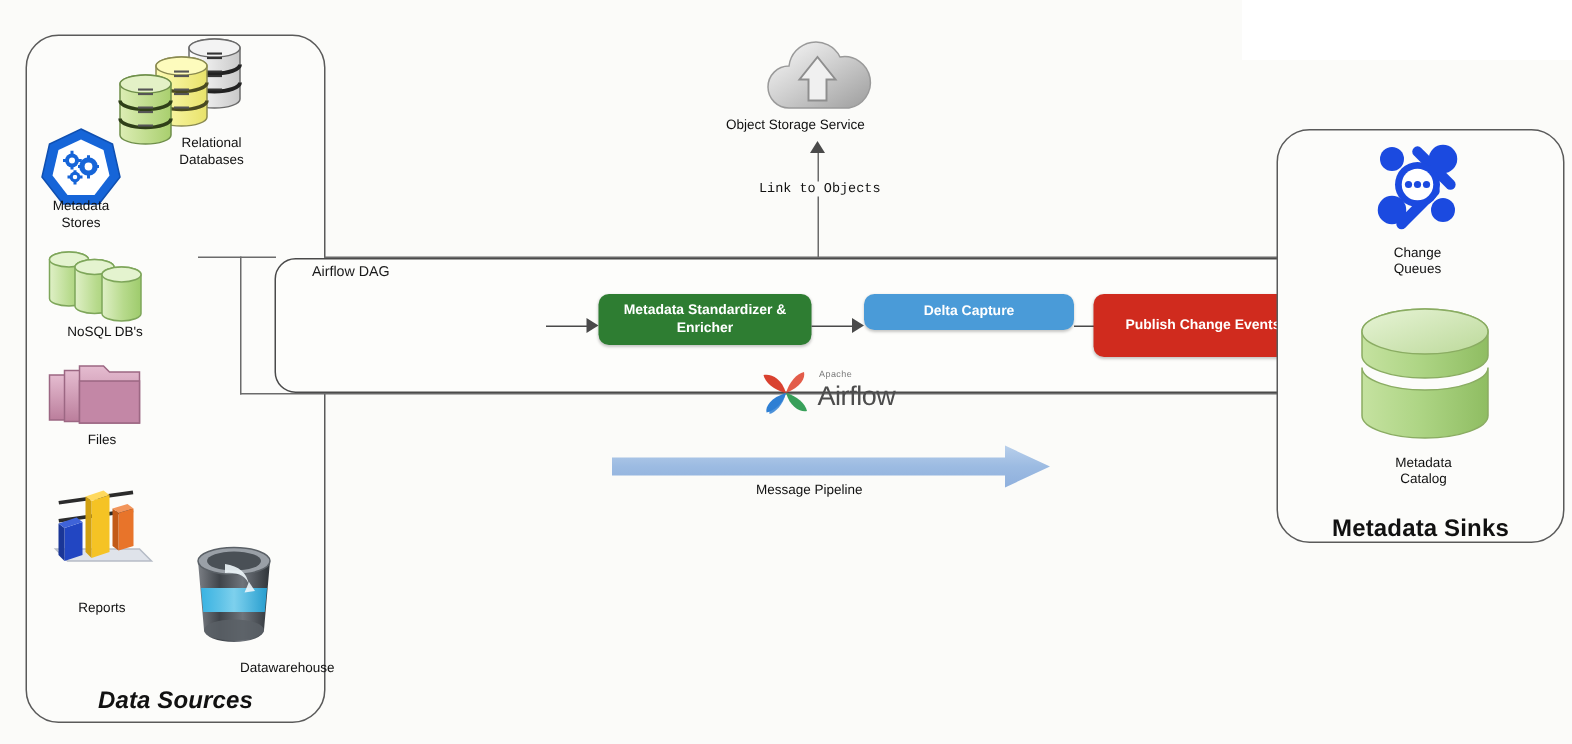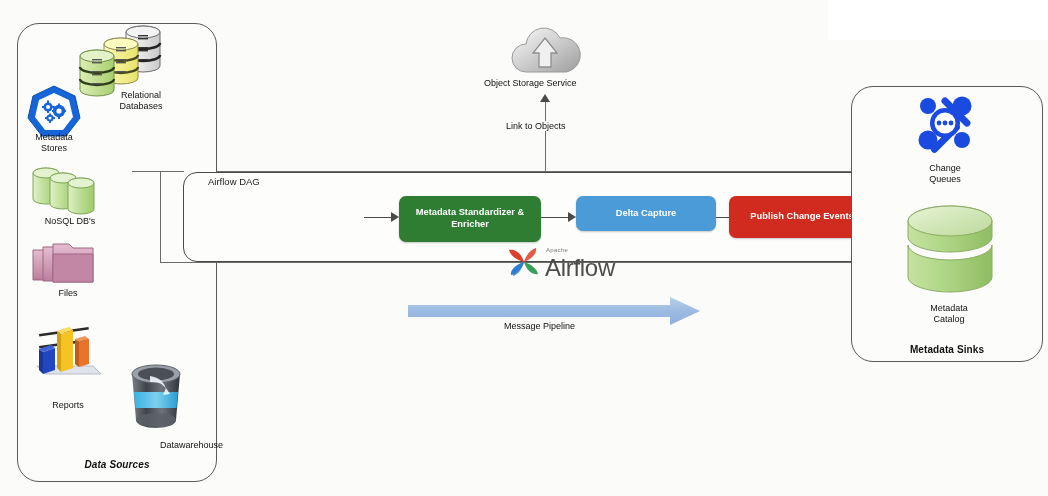--- a/index.html
+++ b/index.html
@@ -20,21 +20,21 @@
     position:absolute;
     border:1.3px solid #5a5a5a;
     border-radius:22px;
     background:#fcfcfa;
     box-sizing:border-box;
   }
   .panel-title{
     position:absolute;
     left:0;right:0;
     text-align:center;
-    font-size:10px;
+    font-size:16px;
     font-weight:bold;
     color:#111;
     letter-spacing:.1px;
   }
   
   .dag-box{
     position:absolute;
     left:183px;top:172px;width:707px;height:90px;
     border:1.2px solid #4a4a4a;
     border-radius:14px;
@@ -277,69 +277,69 @@
       <path d="M26,52 a14,14 0 0 1 0,-28 a18,18 0 0 1 34,-6 a15,15 0 0 1 6,34 z" fill="url(#gcloud)" stroke="#9a9a9a" stroke-width="1"></path>
       <path d="M45,18 l12,15 h-6 v14 h-12 v-14 h-6 z" fill="#f0f0f0" stroke="#8e8e8e" stroke-width="1.3"></path>
     </svg>
   </div>
   <div class="caption" style="left:484px;top:78px;">Object Storage Service</div>
 
   <div class="vline" style="left:545px;top:100px;width:1.3px;height:72px;"></div>
   <div style="position:absolute;left:540px;top:94px;width:0;height:0;
               border-left:5px solid transparent;border-right:5px solid transparent;
               border-bottom:8px solid #4a4a4a;"></div>
-  <div class="caption" style="left:503px;top:121px;background:#fbfbf9;padding:0 3px;">Link to Objects</div>
+  <div class="caption" style="left:503px;top:121px;background:#fbfbf9;padding:0 3px;font-family:Liberation Mono, monospace;">Link to Objects</div>
 
   <div class="hline" style="left:216px;top:171px;width:330px;height:1.2px;"></div>
   <div class="hline" style="left:546px;top:171px;width:310px;height:1.2px;"></div>
   <div class="hline" style="left:160px;top:262px;width:700px;height:1.2px;"></div>
   <div class="vline" style="left:160px;top:262px;height:0px;"></div>
   <div class="vline" style="left:856px;top:171px;height:92px;"></div>
   <div class="vline" style="left:160px;top:171px;height:92px;"></div>
   <div class="hline" style="left:132px;top:171px;width:52px;height:1.2px;"></div>
   <div class="hline" style="left:856px;top:171px;width:36px;height:1.2px;"></div>
 
   <div class="dag-box"></div>
   <div class="dag-label">Airflow DAG</div>
 
 
   <div style="position:absolute;left:364px;top:216.5px;width:28px;height:1.4px;background:#4a4a4a;"></div>
   <div style="position:absolute;left:391px;top:212px;width:0;height:0;
               border-top:5px solid transparent;border-bottom:5px solid transparent;
               border-left:8px solid #4a4a4a;"></div>
 
-  <div class="stage-box" style="left:399px;top:196px;width:142px;height:46px;background:#2e7d32;">Metadata Standardizer &amp; Enricher</div>
+  <div class="stage-box" style="left:399px;top:196px;width:142px;height:34px;background:#2e7d32;">Metadata Standardizer &amp; Enricher</div>
 
   <div style="position:absolute;left:541px;top:216.5px;width:28px;height:1.4px;background:#4a4a4a;"></div>
   <div style="position:absolute;left:568px;top:212px;width:0;height:0;
               border-top:5px solid transparent;border-bottom:5px solid transparent;
               border-left:8px solid #4a4a4a;"></div>
 
-  <div class="stage-box" style="left:576px;top:196px;width:140px;height:35px;background:#4a9bd8;">Delta Capture</div>
+  <div class="stage-box" style="left:576px;top:196px;width:140px;height:24px;background:#4a9bd8;">Delta Capture</div>
 
   <div style="position:absolute;left:716px;top:216.5px;width:28px;height:1.4px;background:#4a4a4a;"></div>
   <div style="position:absolute;left:743px;top:212px;width:0;height:0;
               border-top:5px solid transparent;border-bottom:5px solid transparent;
               border-left:8px solid #4a4a4a;"></div>
 
   <div class="stage-box" style="left:729px;top:196px;width:146px;height:42px;background:#d02b1e;">Publish Change Events</div>
 
   <div class="icon-wrap" style="left:505px;top:246px;">
     <svg width="38" height="32" viewBox="0 0 38 32">
       <g transform="translate(19,16)">
         <path d="M0,0 C-3,-10 -10,-13 -15,-12 C-14,-7 -8,-2 0,0 Z" fill="#d9412f"></path>
         <path d="M0,0 C10,-4 13,-10 12,-14 C7,-13 2,-7 0,0 Z" fill="#e04a35" opacity=".9"></path>
         <path d="M0,0 C-10,3 -14,9 -13,13 C-8,12 -2,7 0,0 Z" fill="#2e7fd4"></path>
         <path d="M0,0 C3,10 10,13 14,12 C13,7 7,2 0,0 Z" fill="#38a05a"></path>
         <path d="M0,0 C-2,8 -7,13 -11,14 C-12,9 -7,3 0,0 Z" fill="#2e7fd4" opacity=".85"></path>
       </g>
     </svg>
   </div>
   <div style="position:absolute;left:546px;top:247px;font-size:6px;color:#7a7a7a;letter-spacing:.3px;">Apache</div>
-  <div style="position:absolute;left:545px;top:254px;font-size:24px;color:#4d4d4d;letter-spacing:-.3px;text-align:right;">Airflow</div>
+  <div style="position:absolute;left:545px;top:254px;font-size:18px;color:#4d4d4d;letter-spacing:-.3px;text-align:right;">Airflow</div>
 
   <div class="icon-wrap" style="left:408px;top:297px;">
     <svg width="292" height="30" viewBox="0 0 292 30">
       <defs>
         <linearGradient id="gpipe" x1="0" y1="0" x2="0" y2="1">
           <stop offset="0" stop-color="#b8cfeb"></stop>
             <stop offset=".5" stop-color="#9cbbe2"></stop>
           <stop offset="1" stop-color="#8fb0dd"></stop>
         </linearGradient>
       </defs>

